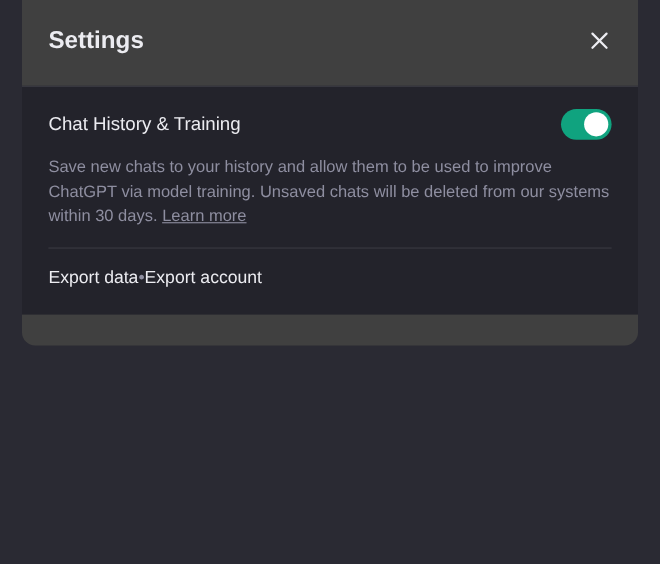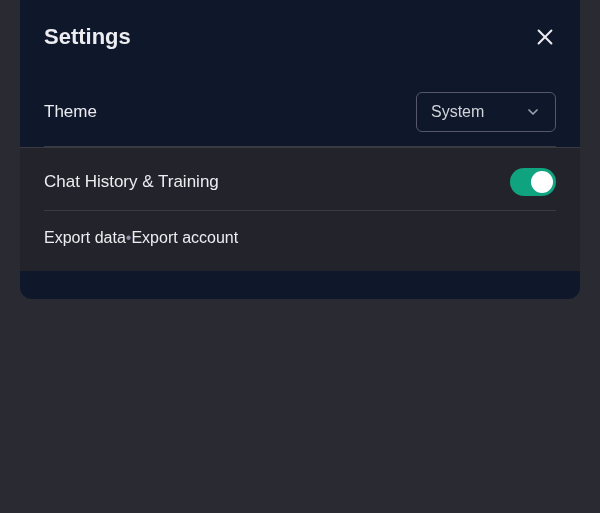--- a/index.html
+++ b/index.html
@@ -7,21 +7,21 @@
       background: #2a2a33;
       width: 600px;
       height: 513px;
       font-family: -apple-system, BlinkMacSystemFont, "Segoe UI", Helvetica, Arial, sans-serif;
       display: flex;
       align-items: flex-start;
       justify-content: center;
       padding-top: 0;
     }
     .modal {
-      background: #0f172a;
+      background: #404040;
       width: 560px;
       border-radius: 0 0 12px 12px;
       color: #ececf1;
       padding: 24px 24px 28px 24px;
     }
     .header {
       display: flex;
       justify-content: space-between;
       align-items: center;
       margin-bottom: 28px;
@@ -144,37 +144,31 @@
   <div class="header">
     <div class="title">Settings</div>
     <div class="close-btn">
       <svg width="22" height="22" viewBox="0 0 24 24" fill="none" stroke-width="2.2" stroke-linecap="round">
         <line x1="5" y1="5" x2="19" y2="19"></line>
         <line x1="19" y1="5" x2="5" y2="19"></line>
       </svg>
     </div>
   </div>
 
-  <div class="row">
-    <div class="row-label">Theme</div>
-    <div class="select">
-      <span class="select-value">System</span>
-      <svg width="16" height="16" viewBox="0 0 24 24" fill="none" stroke-width="2.5" stroke-linecap="round" stroke-linejoin="round">
-        <polyline points="6 9 12 15 18 9"></polyline>
-      </svg>
-    </div>
-  </div>
 
 
   <div class="section">
     <div class="section-row">
       <div class="section-title">Chat History &amp; Training</div>
       <div class="toggle">
         <div class="toggle-knob"></div>
       </div>
+    </div>
+    <div class="section-desc">
+      <span>Save new chats to your history and allow them to be used to improve ChatGPT via model training. Unsaved chats will be deleted from our systems within 30 days. </span><span class="learn-more">Learn more</span>
     </div>
     <hr class="divider">
     <div class="actions">
       <span class="action-link">Export data</span>
       <span class="dot">•</span>
       <span class="action-link">Export account</span>
     </div>
   </div>
 
 </div>

